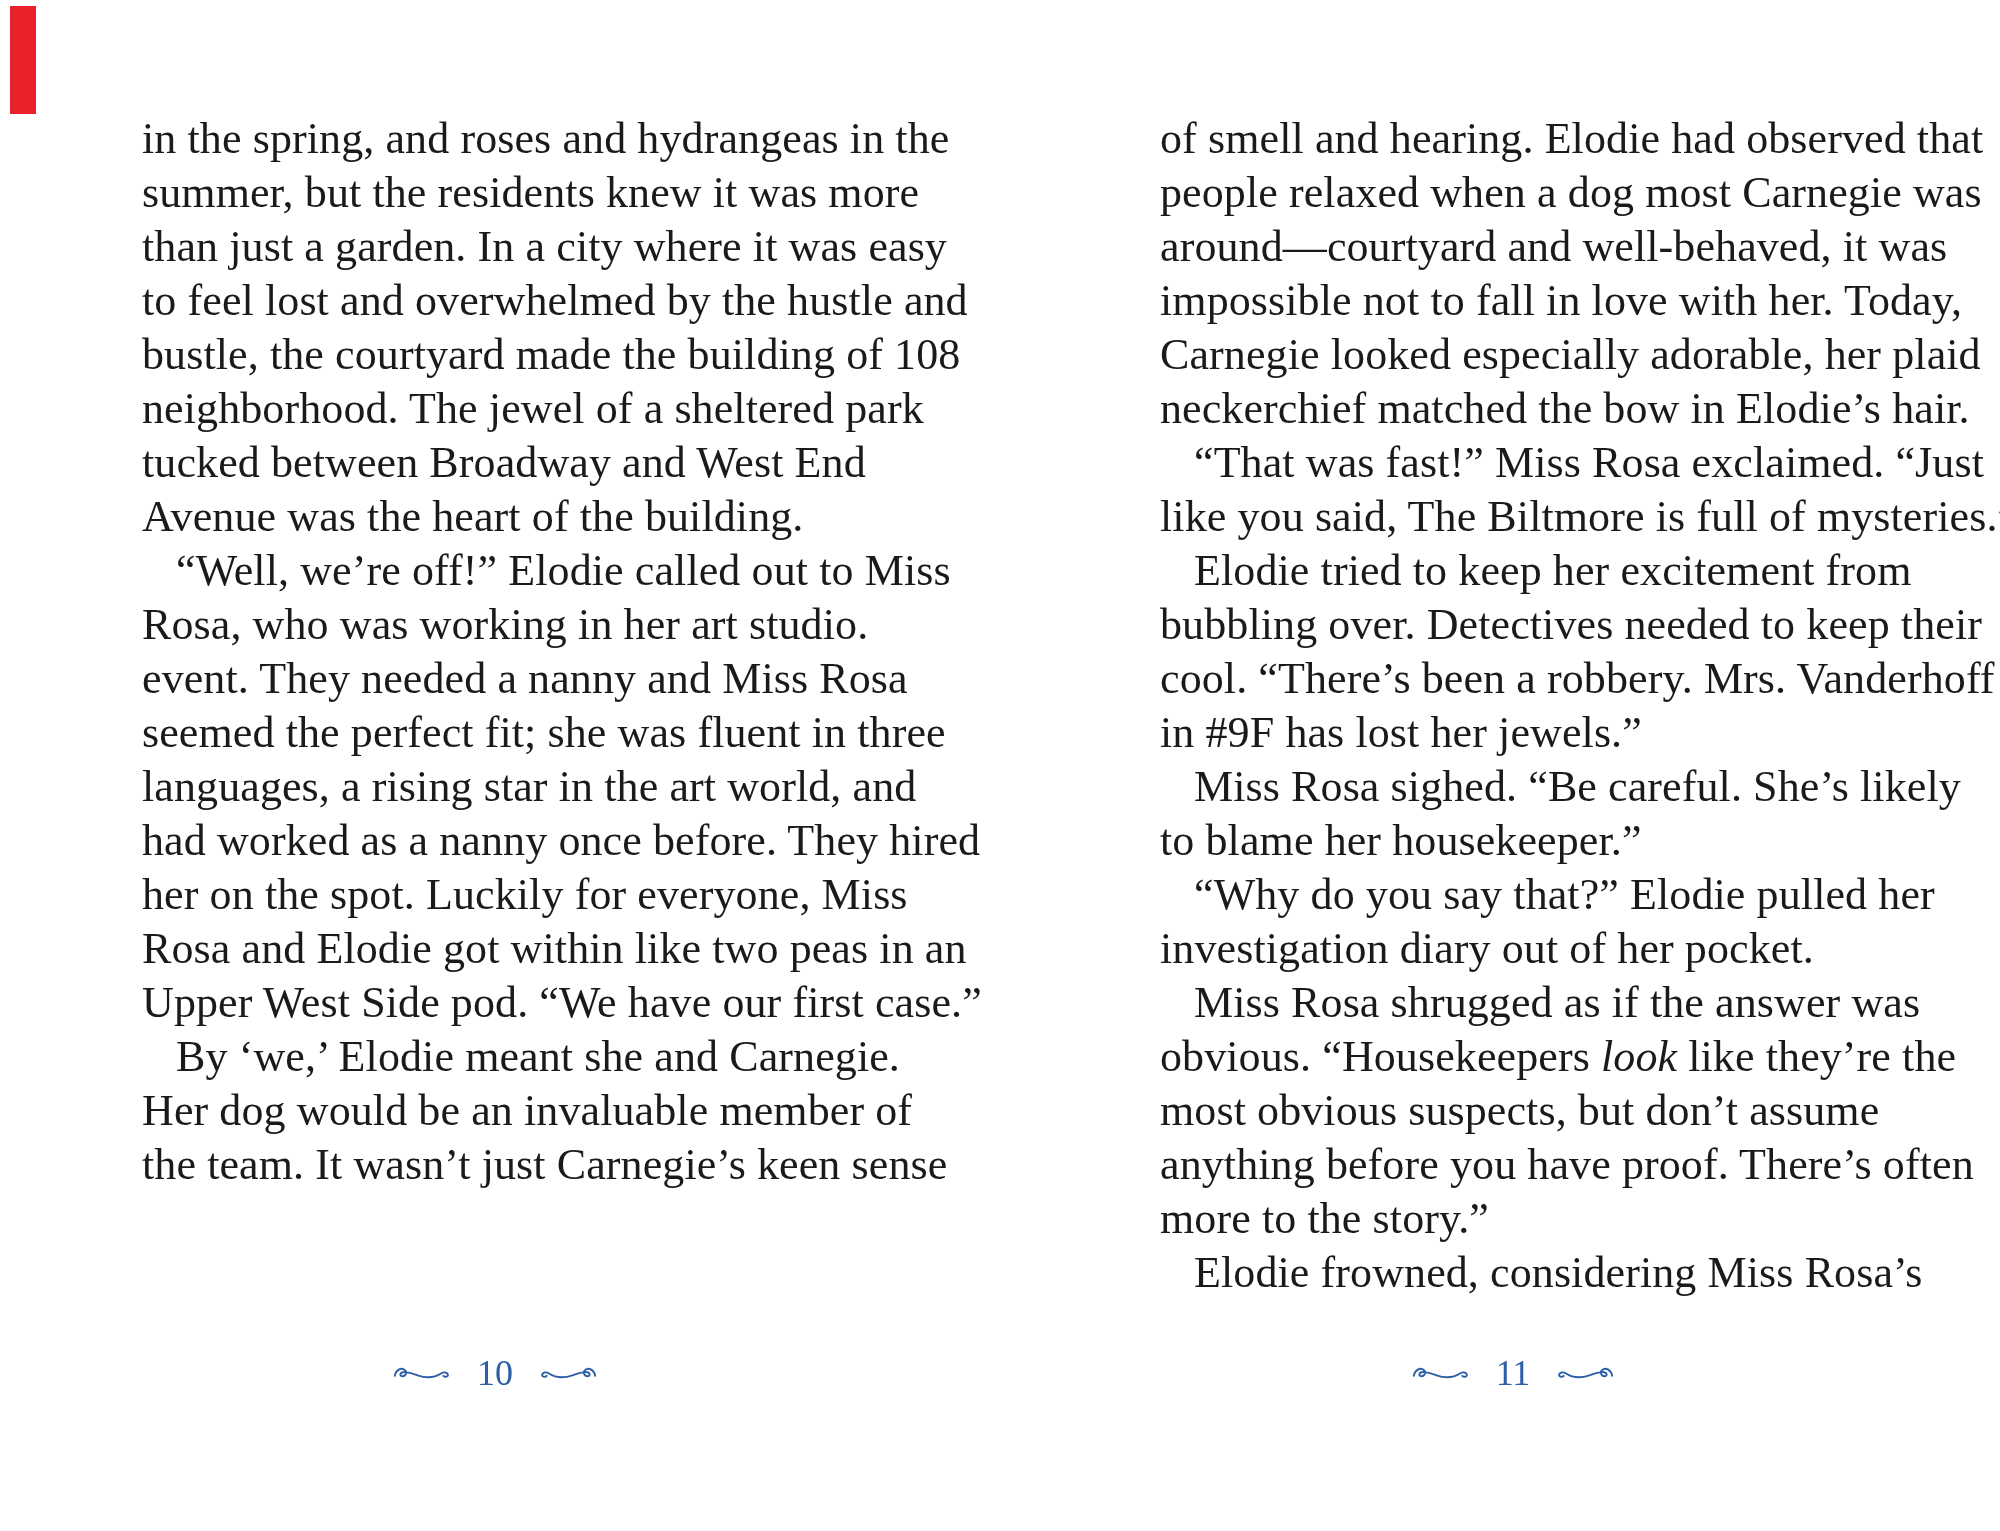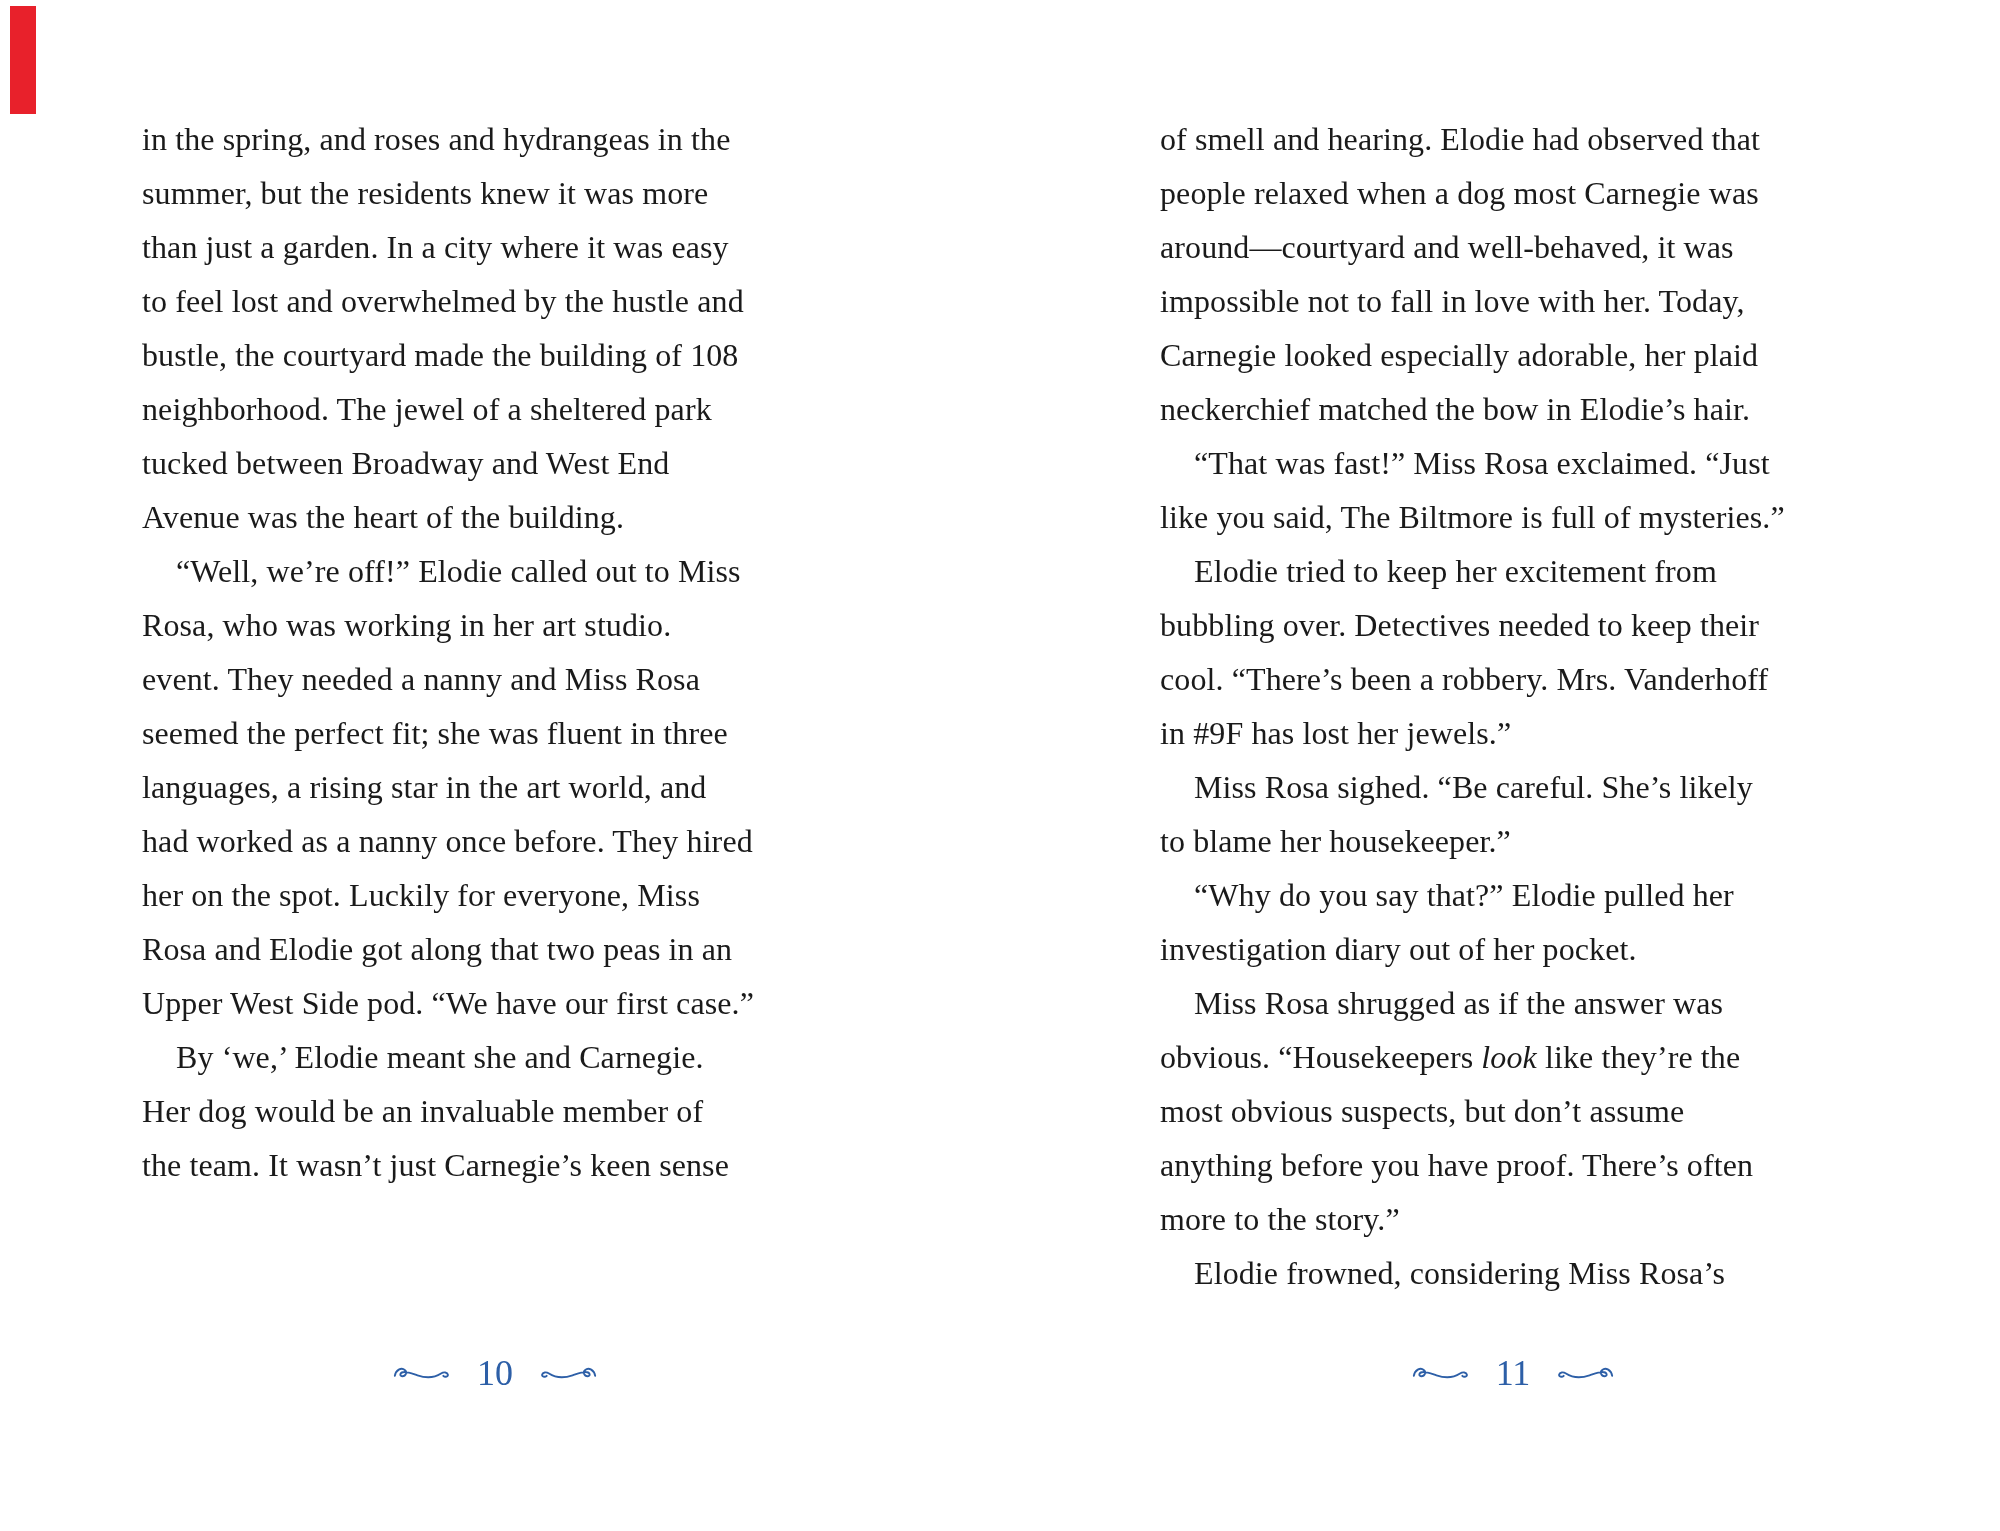--- a/index.html
+++ b/index.html
@@ -17,21 +17,21 @@
     left: 10px;
     top: 6px;
     width: 26px;
     height: 108px;
     background: var(--bookmark-red, #e8212b);
   }
   .page-col {
     position: absolute;
     top: 112px;
     width: 745px;
-    font-size: 32px;
+    font-size: 44px;
     line-height: 54px;
     letter-spacing: 0.1px;
   }
   .left-col  { left: 142px; }
   .right-col { left: 1160px; }
   .line { white-space: nowrap; }
   .line.indent { padding-left: 34px; }
   .em { font-style: italic; margin-top: 16px; }
   .footer {
     position: absolute;
@@ -68,21 +68,21 @@
       <div class="line"><span>neighborhood. The jewel of a sheltered park</span></div>
       <div class="line"><span>tucked between Broadway and West End</span></div>
       <div class="line"><span>Avenue was the heart of the building.</span></div>
       <div class="line indent"><span>“Well, we’re off!” Elodie called out to Miss</span></div>
       <div class="line"><span>Rosa, who was working in her art studio.</span></div>
       <div class="line"><span>event. They needed a nanny and Miss Rosa</span></div>
       <div class="line"><span>seemed the perfect fit; she was fluent in three</span></div>
       <div class="line"><span>languages, a rising star in the art world, and</span></div>
       <div class="line"><span>had worked as a nanny once before. They hired</span></div>
       <div class="line"><span>her on the spot. Luckily for everyone, Miss</span></div>
-      <div class="line"><span>Rosa and Elodie got along that two peas in an</span></div>
+      <div class="line"><span>Rosa and Elodie got within like two peas in an</span></div>
       <div class="line"><span>Upper West Side pod. “We have our first case.”</span></div>
       <div class="line indent"><span>By ‘we,’ Elodie meant she and Carnegie.</span></div>
       <div class="line"><span>Her dog would be an invaluable member of</span></div>
       <div class="line"><span>the team. It wasn’t just Carnegie’s keen sense</span></div>
     </div>
 
   <div class="page-col right-col">
       <div class="line"><span>of smell and hearing. Elodie had observed that</span></div>
       <div class="line"><span>people relaxed when a dog most Carnegie was</span></div>
       <div class="line"><span>around—courtyard and well-behaved, it was</span></div>

